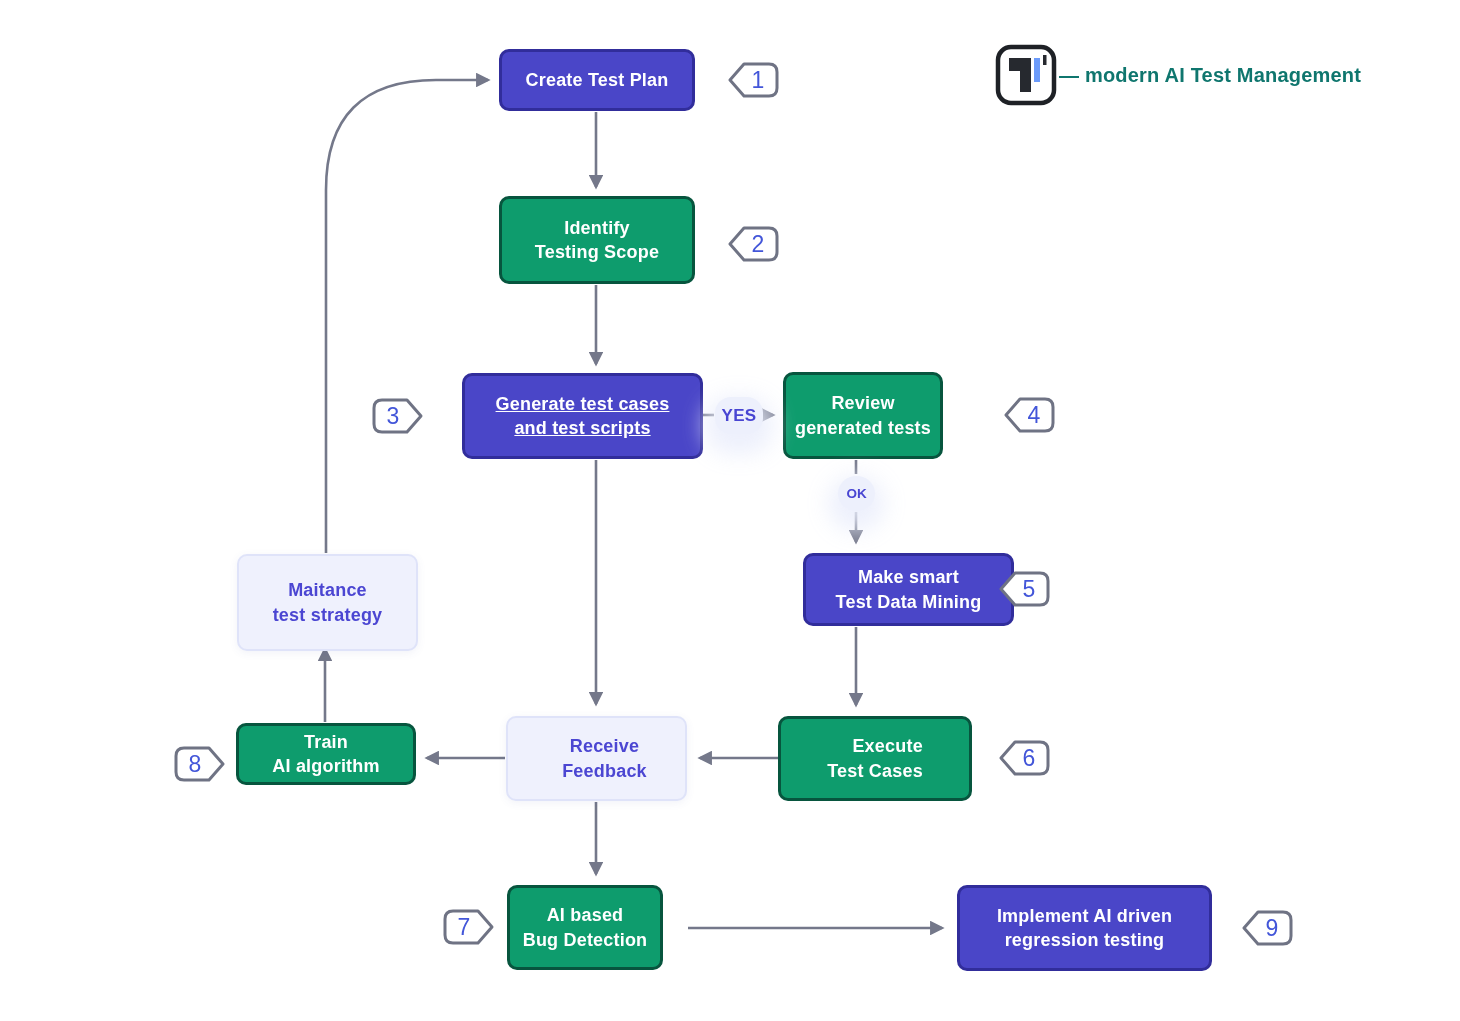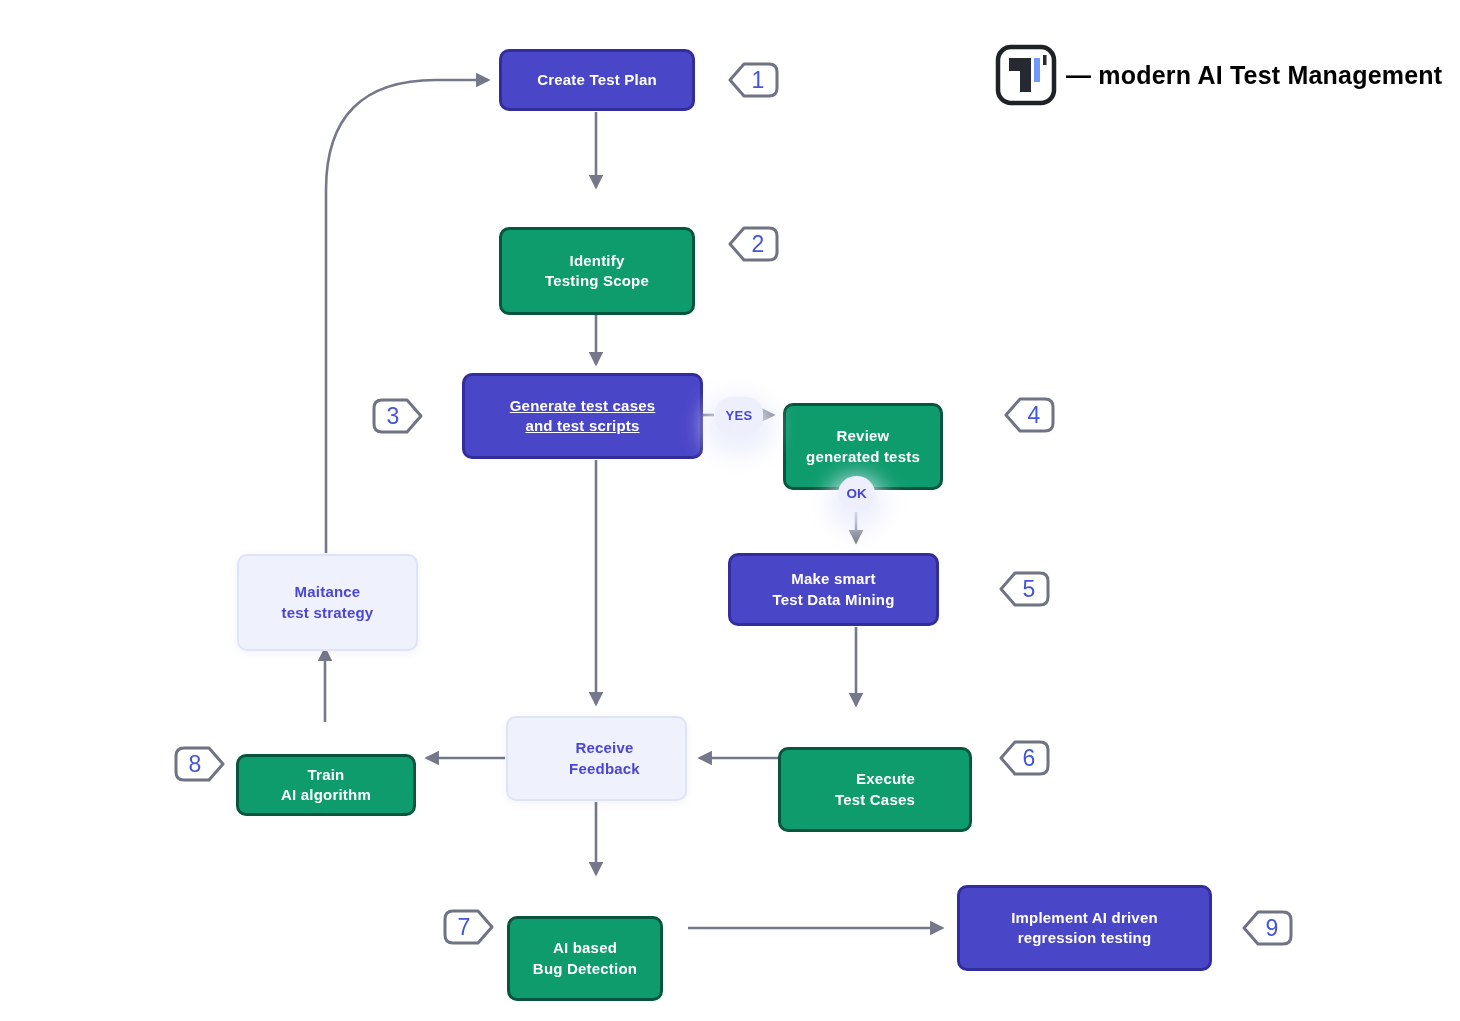--- a/index.html
+++ b/index.html
@@ -4,45 +4,45 @@
 <style>
   html,body{margin:0;padding:0;background:#fff;}
   .stage{
     position:relative;width:1460px;height:1021px;background:#ffffff;overflow:hidden;
     font-family:"Liberation Sans","DejaVu Sans",sans-serif;
   }
   .connectors{position:absolute;left:0;top:0;width:1460px;height:1021px;}
   .node{
     position:absolute;display:flex;align-items:center;justify-content:center;
     text-align:center;border-radius:10px;box-sizing:border-box;
-    font-weight:700;font-size:15px;line-height:1.35;letter-spacing:.2px;
+    font-weight:700;font-size:18px;line-height:1.35;letter-spacing:.2px;
     white-space:pre-line;
   }
   .node.blue{background:#4A46C8;border:3px solid #312D9B;color:#ffffff;}
-  .node.green{background:#0E9C6D;border:3px solid #07553E;color:#ffffff;margin-top:31px;}
+  .node.green{background:#0E9C6D;border:3px solid #07553E;color:#ffffff;}
   .node.light{background:#EFF1FD;border:2px solid #DFE3F9;color:#4B46D2;
     box-shadow:0 2px 8px rgba(80,86,160,.08);}
   .badge{position:absolute;width:54px;height:42px;}
   .badge svg{position:absolute;left:0;top:0;}
   .badge .num{
     position:absolute;top:0;height:42px;display:flex;align-items:center;justify-content:center;
     font-size:23px;font-weight:500;color:#4356D9;width:34px;
   }
   .badge.point-left .num{left:14px;}
   .badge.point-right .num{left:6px;}
   .pill{
     position:absolute;display:flex;align-items:center;justify-content:center;
     background:#EDF0FC;color:#4845D2;font-weight:700;border-radius:16px;
     box-shadow:0 10px 22px 10px rgba(234,237,251,.85);
   }
-  .pill.yes{left:715px;top:397px;width:48px;height:37px;font-size:13px;letter-spacing:.4px;}
+  .pill.yes{left:715px;top:397px;width:48px;height:37px;font-size:17px;letter-spacing:.4px;}
   .pill.ok{left:838px;top:476px;width:37px;height:35px;border-radius:50%;font-size:13.5px;}
   .brand{position:absolute;left:995px;top:44px;display:flex;align-items:center;}
   .brand-text{
-    margin-left:9px;font-size:25px;font-weight:600;color:#000000;letter-spacing:.2px;
+    margin-left:2px;font-size:20px;font-weight:600;color:#0f766e;letter-spacing:.2px;
     white-space:nowrap;
   }
 </style>
 </head>
 <body>
 
 <div class="stage">
 
   <svg class="connectors" viewBox="0 0 1460 1021" fill="none">
     <defs>
@@ -82,21 +82,21 @@
 
   <div class="node green" style="left:499px;top:196px;width:196px;height:88px;">Identify
 Testing Scope</div>
 
   <div class="node blue" style="left:462px;top:373px;width:241px;height:86px;text-decoration:underline;">Generate test cases
 and test scripts</div>
 
   <div class="node green" style="left:783px;top:372px;width:160px;height:87px;">Review
 generated tests</div>
 
-  <div class="node blue" style="left:728px;top:553px;width:211px;height:73px;">Make smart
+  <div class="node blue" style="left:803px;top:553px;width:211px;height:73px;">Make smart
 Test Data Mining</div>
 
   <div class="node green" style="left:778px;top:716px;width:194px;height:85px;text-align:right;">Execute
 Test Cases</div>
 
   <div class="node light" style="left:506px;top:716px;width:181px;height:85px;padding-left:16px;">Receive
 Feedback</div>
 
   <div class="node green" style="left:236px;top:723px;width:180px;height:62px;">Train
 AI algorithm</div>

